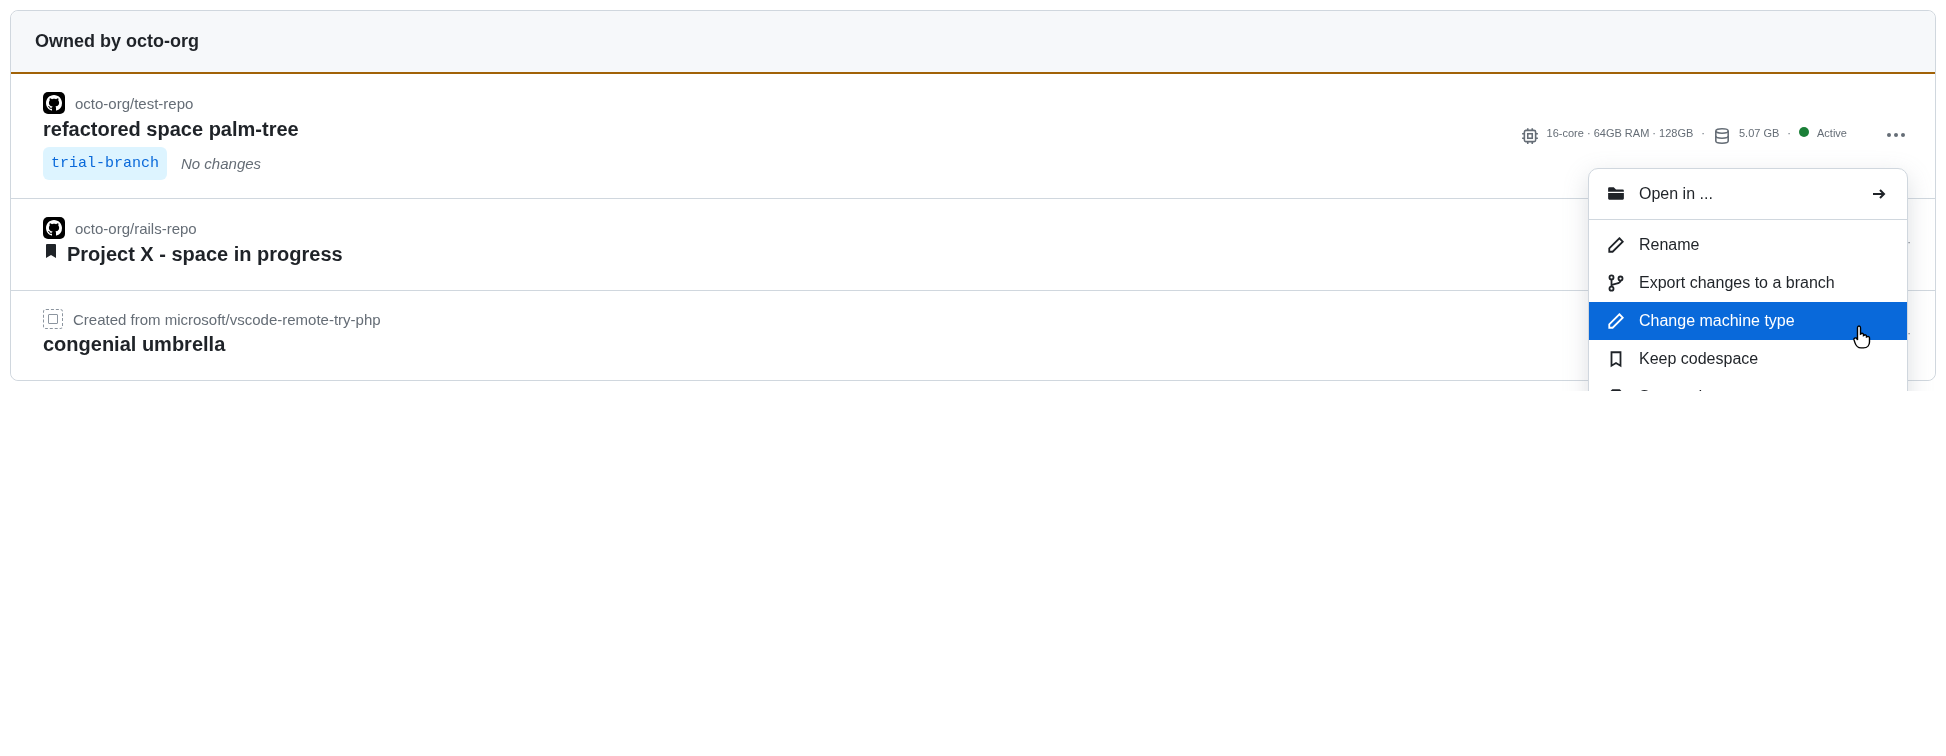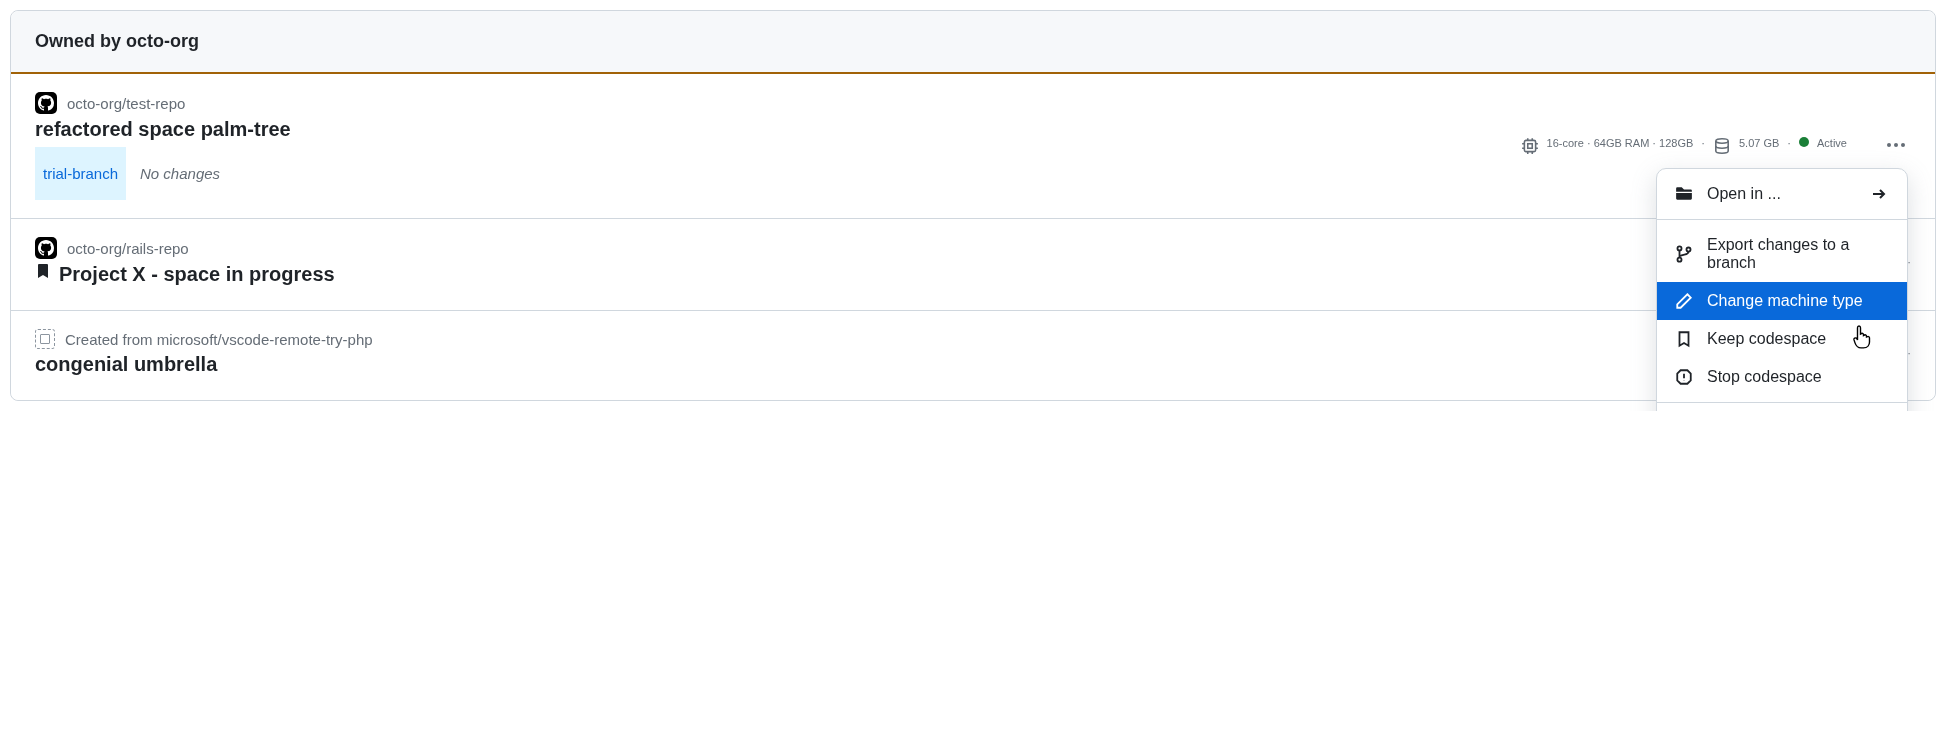--- a/index.html
+++ b/index.html
@@ -24,38 +24,38 @@
     border-radius: 8px 8px 0 0;
   }
   .row {
     display: flex;
     align-items: center;
     padding: 18px 24px;
     border-bottom: 1px solid #d0d7de;
     background: #fff;
   }
   .row:last-child { border-bottom: none; border-radius: 0 0 8px 8px;}
-  .row-left { flex: 1; min-width: 0; }
+  .row-left { flex: 1; min-width: 0; margin-left: 8px; }
   .row-right { display: flex; align-items: flex-start; gap: 8px; color: #656d76; font-size: 11px; white-space: nowrap;}
   .repo-line { display: flex; align-items: center; gap: 10px; color: #656d76; font-size: 15px; margin-bottom: 4px;}
   .gh-avatar {
     width: 22px; height: 22px; border-radius: 5px; background:#000; display:inline-flex;
     align-items:center; justify-content:center;
   }
   .gh-avatar svg { fill:#fff; width:16px; height:16px;}
   .bookmark-icon { width:16px; height:16px; flex-shrink:0;}
   .title-line { display:flex; align-items:flex-start; gap:8px; font-size: 20px; font-weight: 600; margin-bottom: 6px;}
   .branch-line { display:flex; align-items:center; gap: 14px;}
   .branch-pill {
     background: #ddf4ff;
     color: #0969da;
-    font-family: Liberation Sans, sans-serif;
+    font-family: Liberation Mono, monospace;
     font-size: 15px;
-    padding: 18px 8px;
-    border-radius: 0;
+    padding: 8px 8px;
+    border-radius: 6px;
   }
   .muted-italic { color:#656d76; font-style: italic; font-size:15px;}
   .muted { color:#656d76; font-size:15px;}
   .sep-dot { color:#656d76; }
   .status-dot { width:10px; height:10px; border-radius:50%; background:#1a7f37; display:inline-block;}
   .kebab { display:flex; gap:3px; padding:6px; cursor:pointer;}
   .kebab span { width:4px; height:4px; background:#656d76; border-radius:50%;}
   .icon-muted { color:#656d76; display:inline-flex;}
   .dashed-box {
     width:20px; height:20px; border:1.5px dashed #8c959f; border-radius:3px;
@@ -63,21 +63,21 @@
   }
   .dashed-box::after {
     content:""; width:8px; height:8px; border:1.5px solid #8c959f; border-radius:1px;
   }
 
   
   .dropdown {
     position: absolute;
     right: 28px;
     top: 158px;
-    width: 252px;
+    width: 320px;
     background:#fff;
     border:1px solid #d0d7de;
     border-radius: 10px;
     box-shadow: 0 8px 24px rgba(140,149,159,.3);
     z-index: 10;
     overflow:hidden;
   }
   .dropdown-section { padding: 6px 0;}
   .dropdown-divider { height:1px; background:#d0d7de; }
   .dd-item {
@@ -226,20 +226,28 @@
               <path d="M2 8h11M9 4l4 4-4 4"></path>
             </svg>
       </span>
     </div>
   </div>
   <div class="dropdown-divider"></div>
   <div class="dropdown-section">
     <div class="dd-item">
       <span class="dd-icon">
         <svg width="18" height="18" viewBox="0 0 16 16" fill="none" stroke="currentColor" stroke-width="1.6">
+              <path d="M11 2l3 3L5 14H2v-3L11 2z"></path>
+            </svg>
+      </span>
+      <span>Rename</span>
+    </div>
+    <div class="dd-item">
+      <span class="dd-icon">
+        <svg width="18" height="18" viewBox="0 0 16 16" fill="none" stroke="currentColor" stroke-width="1.6">
               <circle cx="4" cy="3" r="1.8"></circle>
               <circle cx="4" cy="13" r="1.8"></circle>
               <circle cx="12" cy="4" r="1.8"></circle>
               <path d="M4 5v6M12 6c0 3-4 2-8 4"></path>
             </svg>
       </span>
       <span>Export changes to a branch</span>
     </div>
     <div class="dd-item selected">
       <span class="dd-icon">

